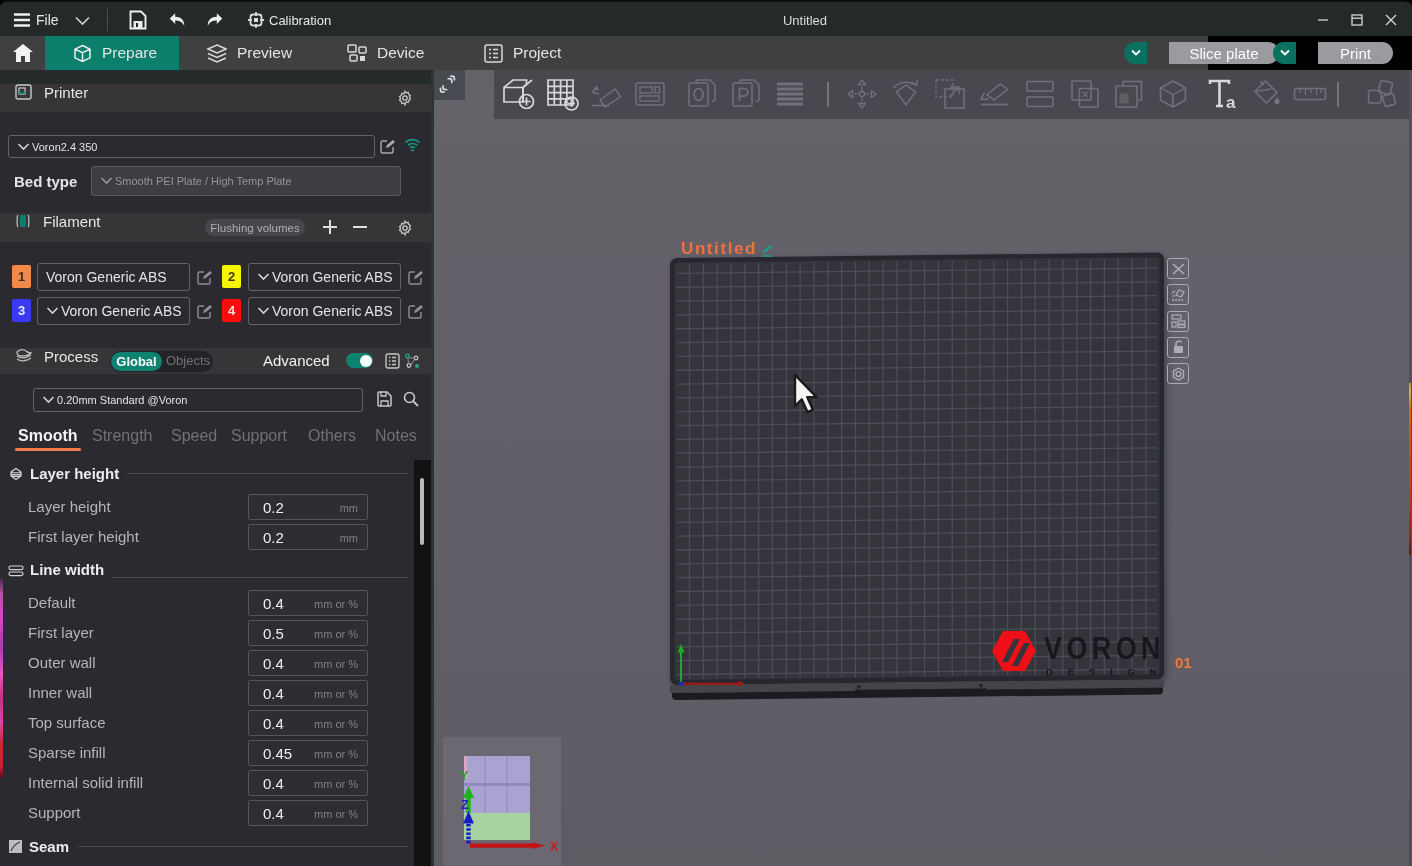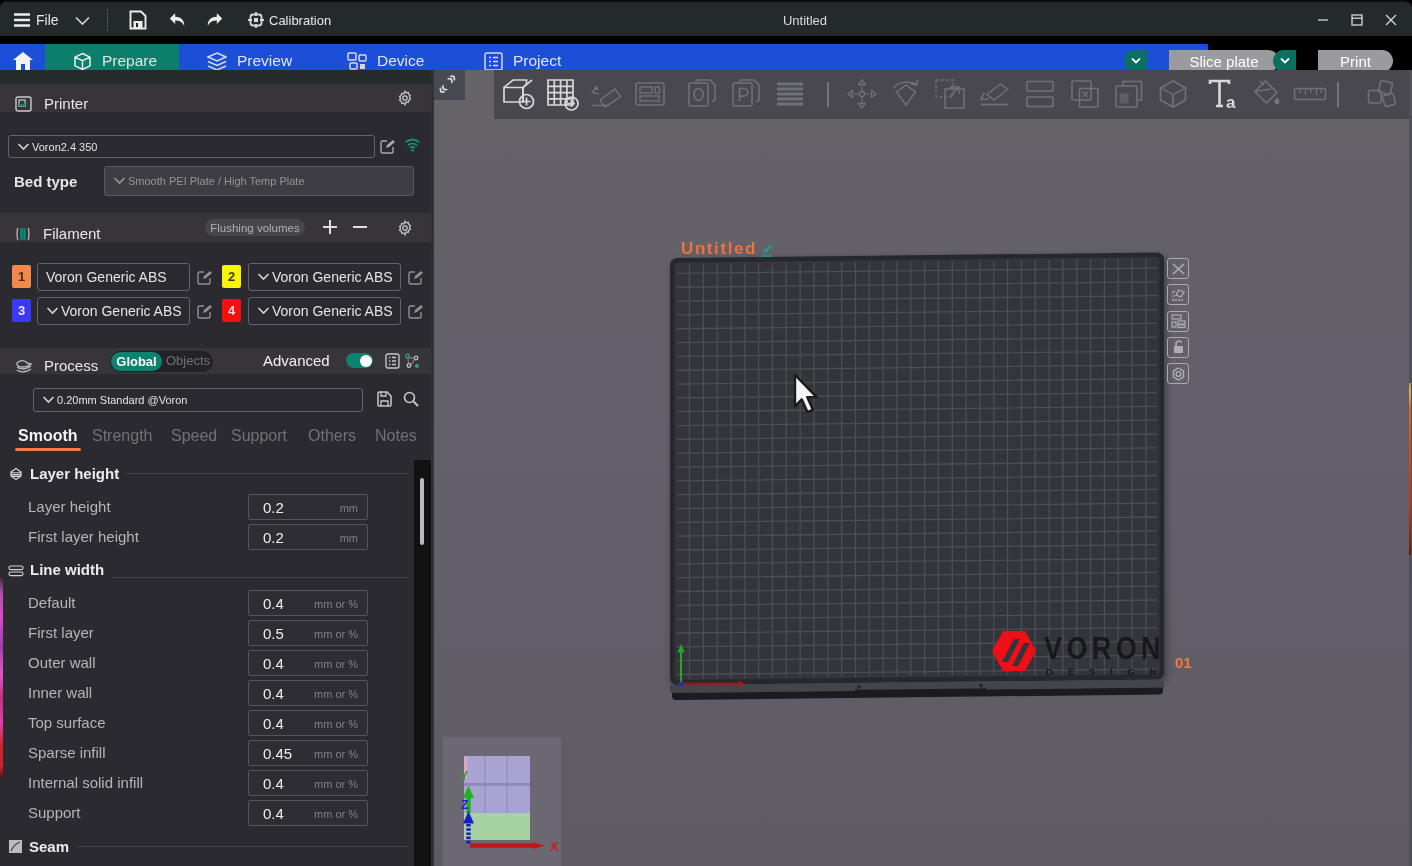--- a/index.html
+++ b/index.html
@@ -10,39 +10,39 @@
 
 
 .titlebar { position:absolute; left:0; top:0; width:1412px; height:36px; background:#242a29; border-top:2px solid #0c0d0f; border-radius:7px 7px 0 0; }
 .titlebar .mi { position:absolute; top:0; height:36px; display:flex; align-items:center; color:#e8e9e9; font-size:15px; }
 .tsep { position:absolute; left:107px; top:7px; width:1px; height:22px; background:#4a4f4e; }
 .wtitle { position:absolute; left:705px; top:0; width:200px; height:36px; display:flex; align-items:center; justify-content:center; color:#dcdddd; font-size:13px; }
 .winbtns { position:absolute; right:4px; top:0; height:36px; display:flex; }
 .winbtn { width:34px; height:36px; display:flex; align-items:center; justify-content:center; color:#d7d8d8; }
 
 
-.tabbar { position:absolute; left:0; top:36px; width:1208px; height:34px; background:#1d4ed8;margin-top:8px; }
+.tabbar { position:absolute; left:0; top:36px; width:1208px; height:34px; background:#404040; }
 .home { position:absolute; left:0; top:0; width:45px; height:34px; display:flex; align-items:center; justify-content:center; }
 .tab { position:absolute; top:0; height:34px; display:flex; align-items:center; color:#e3e4e4; font-size:15.5px; }
 .tab.active { background:#0c7e6c; }
 .tab svg { margin-right:10px; }
 .pillbtn { position:absolute; top:6px; height:22px; display:flex;gap:22px; }
 .pill-arrow { width:23px; height:22px; background:#0a7161; border-radius:11px 0 0 11px; display:flex; align-items:center; justify-content:center; }
 .pill-label { height:22px; background:#9b9a9f; border-radius:0 11px 11px 0; color:#fdfdfd; font-size:15px; display:flex; align-items:center; justify-content:center; }
 
 
 .panel { position:absolute; left:0; top:70px; width:431px; height:796px; background:#2b2a30; overflow:hidden; }
 .panel .topstrip { position:absolute; left:0; top:0; width:431px; height:14px; background:#252b2a; }
-.sechead { position:absolute; left:0; width:431px; height:28px; background:#383539; display:flex; align-items:flex-end; color:#e6e6e8; font-size:15px; }
+.sechead { position:absolute; left:0; width:431px; height:28px; background:#383539; display:flex; align-items:flex-start; color:#e6e6e8; font-size:15px; }
 .sechead > svg:first-child { margin-left:15px; margin-right:12px; }
 .sechead svg.abs, .sechead .gear { margin:0; }
 .gear { position:absolute; right:18px; top:6px; }
 .combo { position:absolute; border:1px solid #63646a; border-radius:3px; color:#e4e4e6; font-size:11px; display:flex; align-items:center; background:transparent; white-space:nowrap; overflow:hidden; }
 .combo .chev { margin:0 2px 0 8px; }
-.graybox { background:#3e3d43; border:1px solid #5a5a60; color:#949599;margin-left:13px; }
+.graybox { background:#3e3d43; border:1px solid #5a5a60; color:#949599; }
 .lbl { position:absolute; color:#e6e6e8; font-size:15px; }
 .flt-num { position:absolute; width:19px; height:23px; display:flex; align-items:center; justify-content:center; font-size:13px; font-weight:bold; border-radius:2px; }
 .editicon { position:absolute; width:15px; height:15px; }
 .ptabs { position:absolute; left:0; top:357px; width:414px; color:#707176; font-size:16px; }
 .ptab { position:absolute; top:0; }
 .ptab.on { color:#f2f2f4; font-weight:bold; }
 .ptab.on::after { content:""; position:absolute; left:-3px; right:-3px; bottom:-6px; height:3.5px; background:#f47b4c; border-radius:2px; }
 .group { position:absolute; left:8px; display:flex; align-items:center; color:#ececee; font-size:15px; font-weight:bold; white-space:nowrap; }
 .group svg { margin-right:6px; }
 .group .gline { height:1px; background:#46464b; margin-left:8px; }

